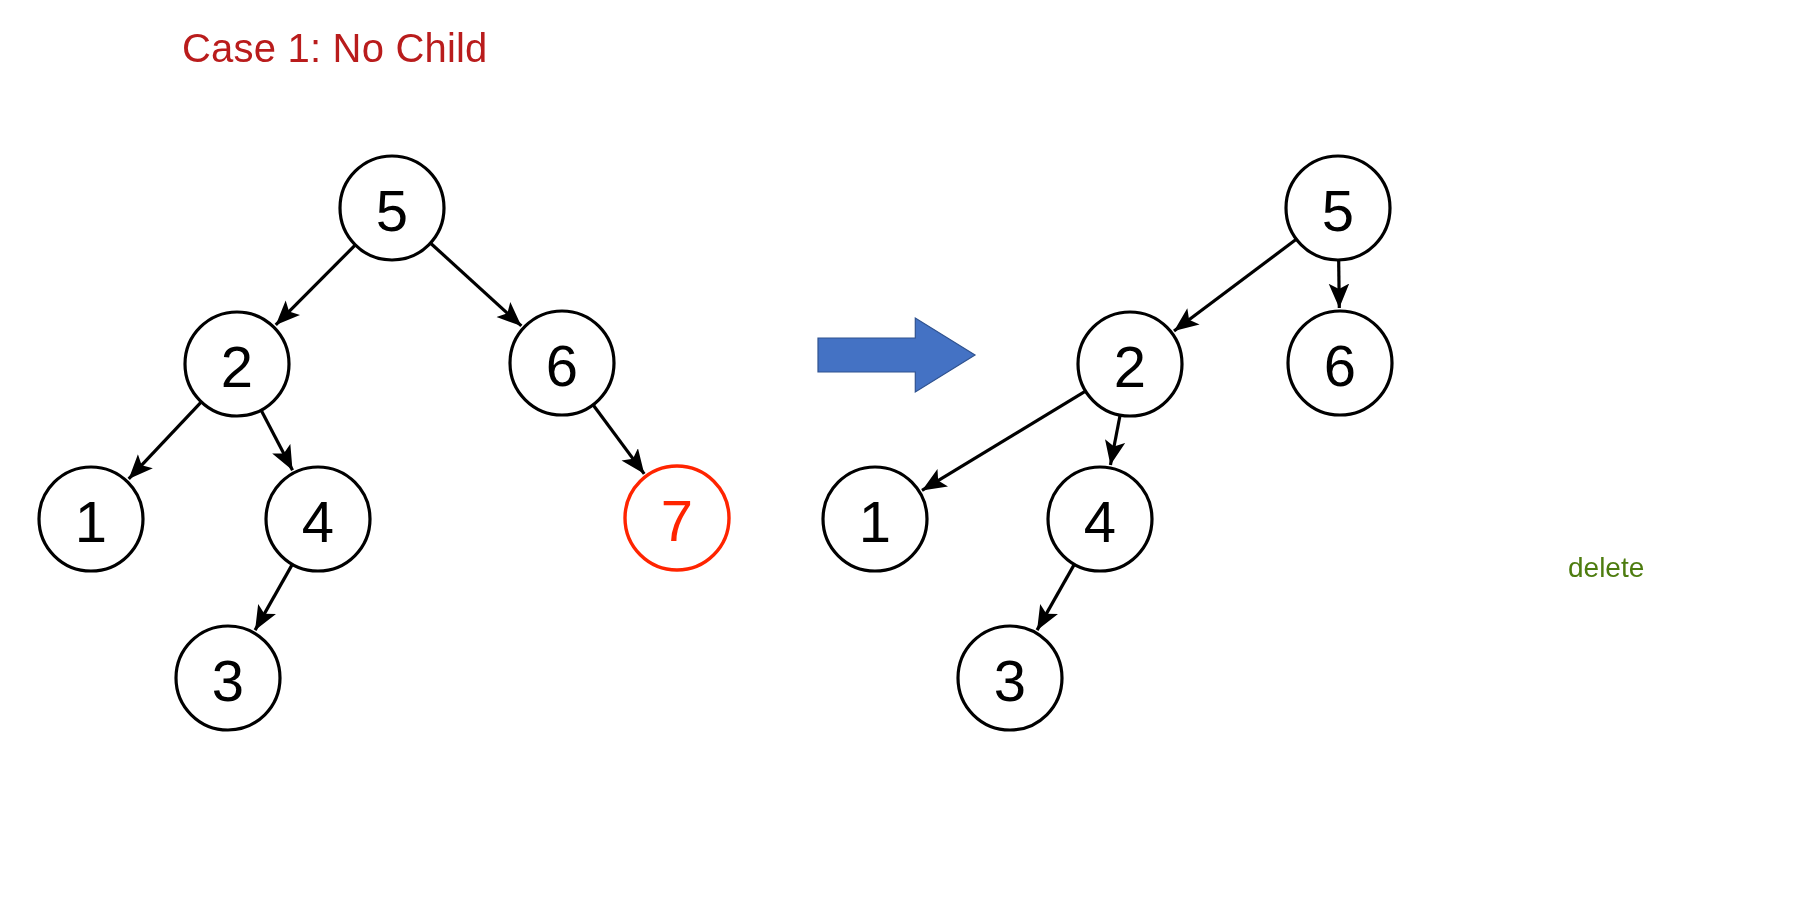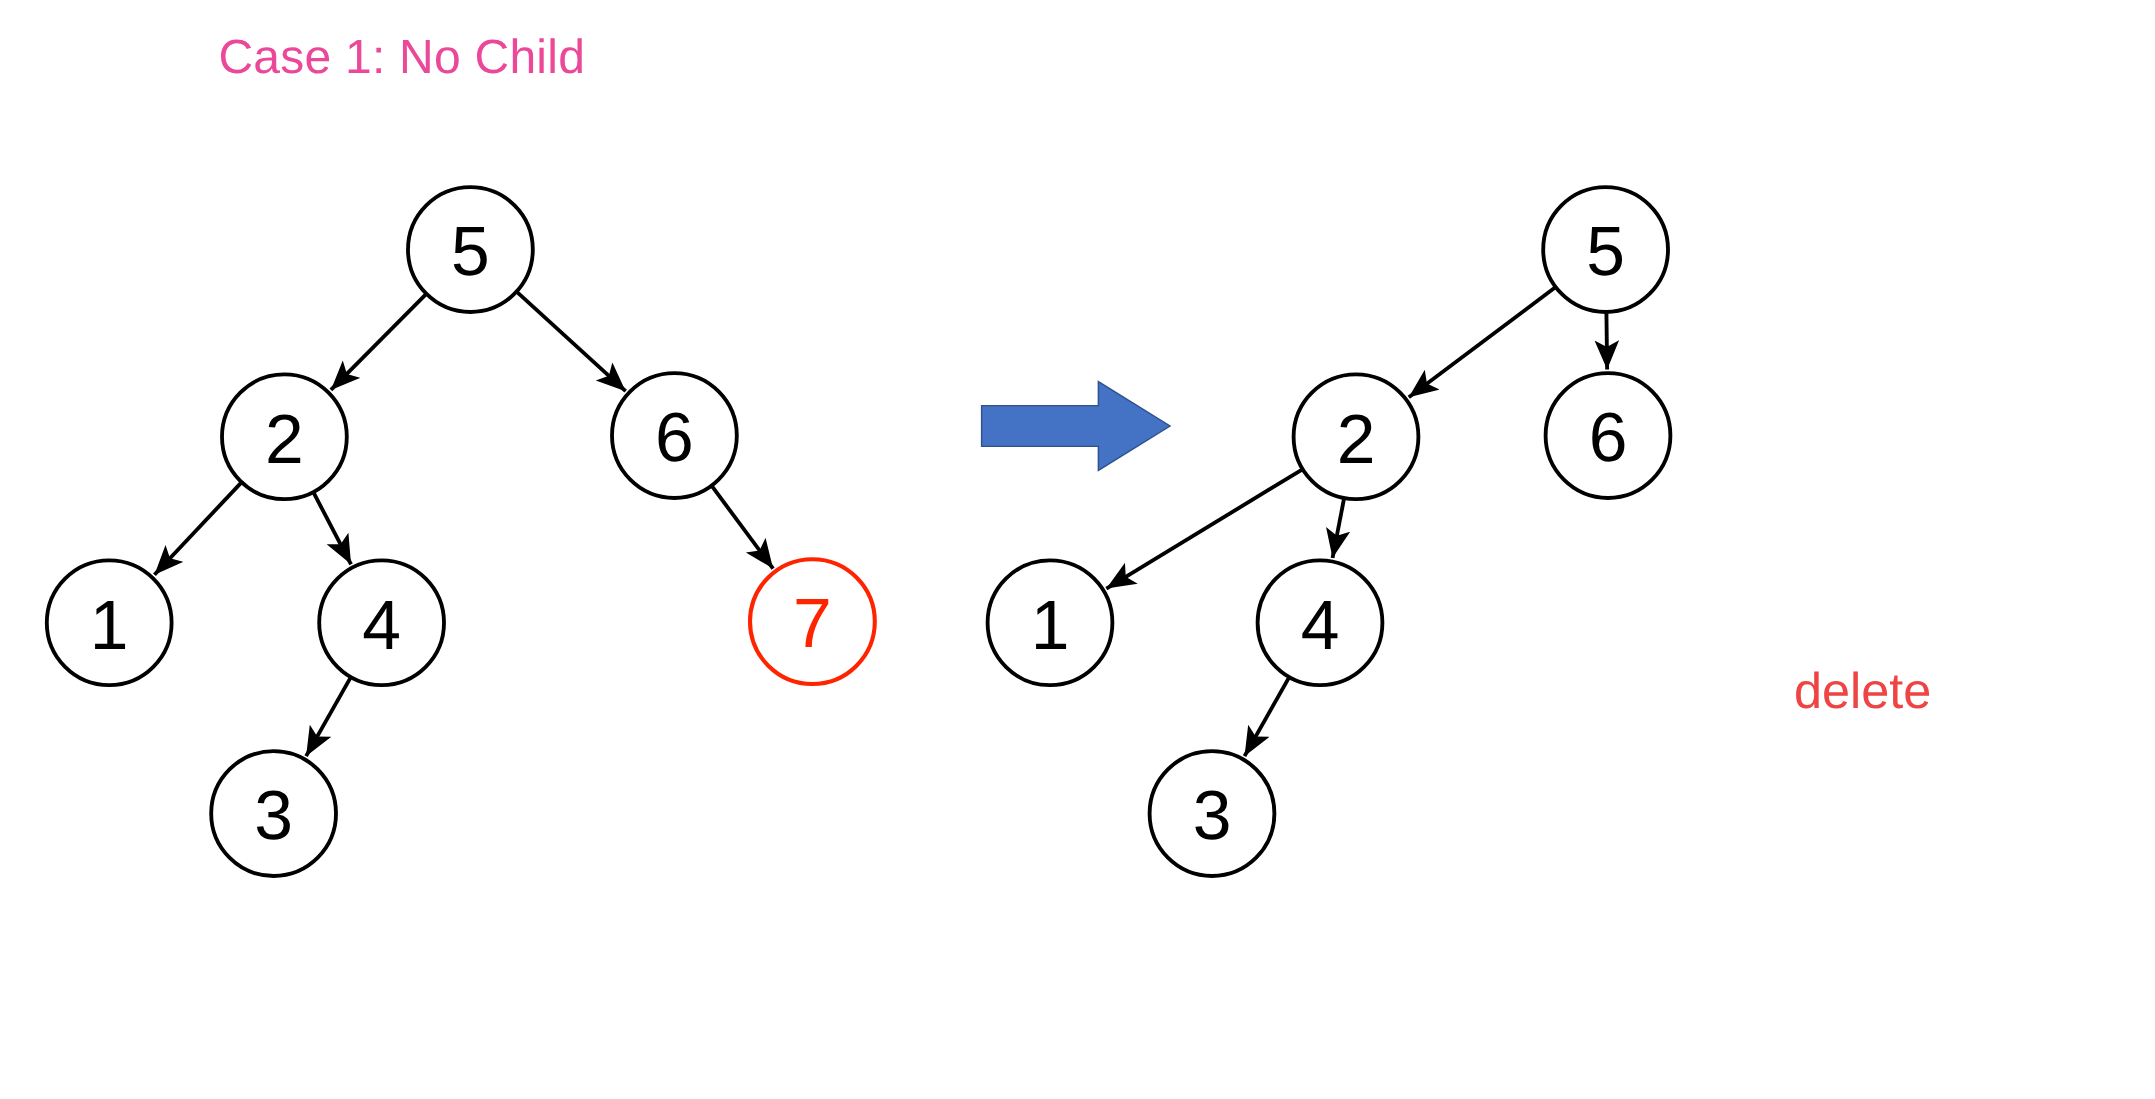--- a/index.html
+++ b/index.html
@@ -24,32 +24,32 @@
     height: 916px;
     background: #ffffff;
   }
   .slide-title {
     position: absolute;
     left: 182px;
     top: 26px;
     font-size: 40px;
     line-height: 1.1;
     font-weight: 400;
-    color: #ec4899;
+    color: #b91c1c;
     white-space: nowrap;
     letter-spacing: 0.2px;
   }
   .caption-delete {
     position: absolute;
-    left: 1495px;
+    left: 1568px;
     top: 553px;
-    font-size: 42px;
+    font-size: 28px;
     line-height: 1.1;
     font-weight: 400;
-    color: #ef4444;
+    color: #4d7c0f;
     white-space: nowrap;
   }
   svg.diagram {
     position: absolute;
     left: 0;
     top: 0;
     width: 1796px;
     height: 916px;
     display: block;
   }

